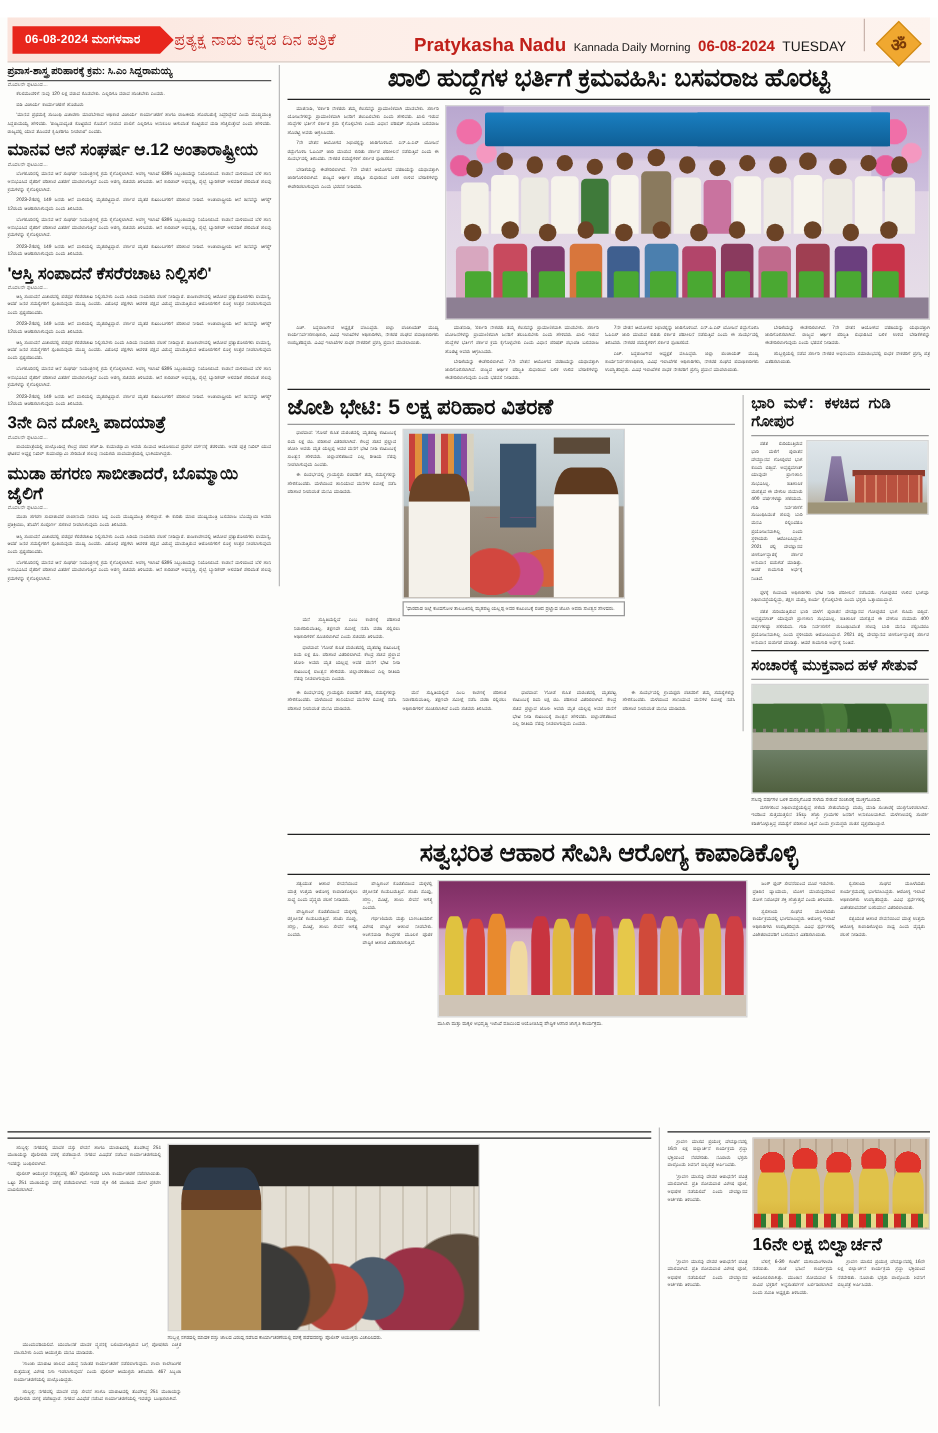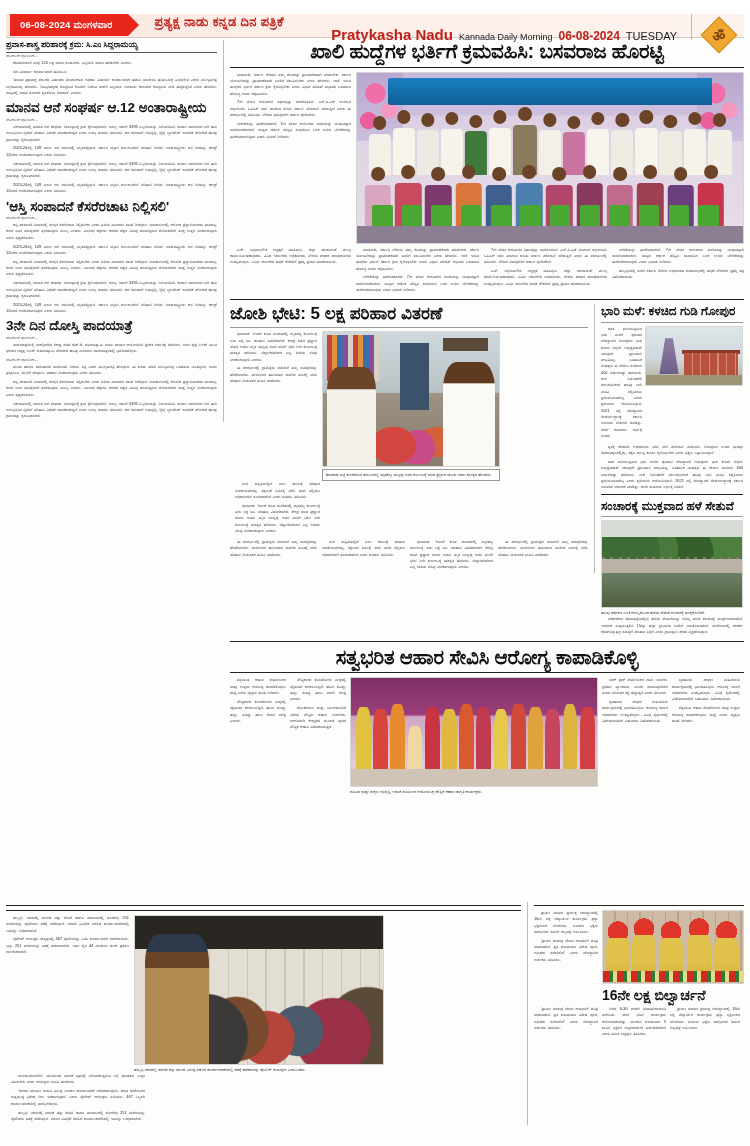--- a/index.html
+++ b/index.html
@@ -12,46 +12,46 @@
   .page {
     position: relative;
     width: 750px; height: 1146px;
     background: #fdfdfb;
     padding: 0;
   }
 
   
   .masthead {
     position: relative;
-    height: 24px;
+    height: 36px;
     margin: 14px 6px 2px 6px;
     background: linear-gradient(90deg,#fbe4dc 0%,#fdeee8 35%,#fdf3ee 100%);
-    display: flex; align-items: flex-start;
+    display: flex; align-items: center;
     border-bottom: 1px solid #d8c8c0;
   }
   .mh-dateflag {
     position: relative;
     background: #e8261c;
     color: #fff;
     font-size: 9.5px; font-weight: bold;
     letter-spacing: .2px;
     padding: 5px 16px 5px 10px;
     height: 22px; line-height: 12px;
     display: flex; align-items: center;
     margin-left: 4px;
   }
   .mh-dateflag::after {
     content: ""; position: absolute; right: -11px; top: 0;
     border-top: 11px solid transparent;
     border-bottom: 11px solid transparent;
     border-left: 11px solid #e8261c;
   }
   .mh-kn-title {
-    color: #c0201a; font-size: 13px; font-weight: bold;
-    margin-left: 26px; letter-spacing: .3px;
+    color: #c0201a; font-size: 13px; font-weight: normal;
+    margin-left: 11px; letter-spacing: .3px;
   }
   .mh-en-wrap { margin-left: auto; display: flex; align-items: baseline; gap: 6px; padding-right: 6px;}
   .mh-en-title { color: #c0201a; font-size: 15px; font-weight: bold; }
   .mh-en-sub { color: #1a1a1a; font-size: 9px; }
   .mh-en-date { color: #c0201a; font-size: 12px; font-weight: bold; }
   .mh-en-day { color: #1a1a1a; font-size: 11px; }
   .mh-sep { width:1px; height:26px; background:#c9b4ac; margin:0 8px; }
   .mh-logo {
     width: 26px; height: 26px; margin-right: 6px;
     background: #f0a830;
@@ -243,20 +243,21 @@
         <p>ಬೆಂಗಳೂರಿನಲ್ಲಿ ಮಾನವ ಆನೆ ಸಂಘರ್ಷ ನಿಯಂತ್ರಣಕ್ಕೆ ಕ್ರಮ ಕೈಗೊಳ್ಳಲಾಗಿದೆ. ಅರಣ್ಯ ಇಲಾಖೆ 6395 ಸಿಬ್ಬಂದಿಯನ್ನು ನಿಯೋಜಿಸಿದೆ. ಕಾಡಾನೆ ದಾಳಿಯಿಂದ ಬೆಳೆ ಹಾನಿ ಅನುಭವಿಸಿದ ರೈತರಿಗೆ ಪರಿಹಾರ ವಿತರಣೆ ಮಾಡಲಾಗುತ್ತಿದೆ ಎಂದು ಅರಣ್ಯ ಸಚಿವರು ತಿಳಿಸಿದರು. ಆನೆ ಕಾರಿಡಾರ್ ಅಭಿವೃದ್ಧಿ, ರೈಲ್ವೆ ಬ್ಯಾರಿಕೇಡ್ ಅಳವಡಿಕೆ ಸೇರಿದಂತೆ ಹಲವು ಕ್ರಮಗಳನ್ನು ಕೈಗೊಳ್ಳಲಾಗಿದೆ.</p>
         <p>2023-24ರಲ್ಲಿ 149 ಜನರು ಆನೆ ದಾಳಿಯಲ್ಲಿ ಮೃತಪಟ್ಟಿದ್ದಾರೆ. ಸರ್ಕಾರ ಮೃತರ ಕುಟುಂಬಗಳಿಗೆ ಪರಿಹಾರ ನೀಡಿದೆ. ಅಂತಾರಾಷ್ಟ್ರೀಯ ಆನೆ ದಿನವನ್ನು ಆಗಸ್ಟ್ 12ರಂದು ಆಚರಿಸಲಾಗುವುದು ಎಂದು ತಿಳಿಸಿದರು.</p>
       </div>
 
       <div class="hl-md kn" style="margin-top:4px;">3ನೇ ದಿನ ದೋಸ್ತಿ ಪಾದಯಾತ್ರೆ</div>
       <div class="cont-note kn">ಮೊದಲನೇ ಪುಟದಿಂದ....</div>
       <div class="body-txt kn">
         <p>ಪಾದಯಾತ್ರೆಯಲ್ಲಿ ಪಾಲ್ಗೊಂಡಿದ್ದ ಕೇಂದ್ರ ಸಚಿವ ಹೆಚ್.ಡಿ. ಕುಮಾರಸ್ವಾಮಿ ಅವರು ಸಂವಾದ ಆಯೋಜಿಸಿದ ಪ್ರದೇಶ ದರ್ಶನಕ್ಕೆ ತೆರಳಿದರು. ಅವರ ಪುತ್ರ ನಿಖಿಲ್ ಯುವ ಘಟಕದ ಅಧ್ಯಕ್ಷ ನಿಖಿಲ್ ಕುಮಾರಸ್ವಾಮಿ ಸೇರಿದಂತೆ ಹಲವು ನಾಯಕರು ಪಾದಯಾತ್ರೆಯಲ್ಲಿ ಭಾಗಿಯಾಗಿದ್ದರು.</p>
       </div>
 
+      <div class="hl-md kn" style="margin-top:4px;">ಮುಡಾ ಹಗರಣ ಸಾಬೀತಾದರೆ, ಬೊಮ್ಮಾಯಿ ಜೈಲಿಗೆ</div>
       <div class="cont-note kn">ಮೊದಲನೇ ಪುಟದಿಂದ....</div>
       <div class="body-txt kn">
         <p>ಮುಡಾ ಹಗರಣ ಸಾಬೀತಾದರೆ ರಾಜೀನಾಮೆ ನೀಡಲು ಸಿದ್ಧ ಎಂದು ಮುಖ್ಯಮಂತ್ರಿ ಹೇಳಿದ್ದಾರೆ. ಈ ಕುರಿತು ಮಾಜಿ ಮುಖ್ಯಮಂತ್ರಿ ಬಸವರಾಜ ಬೊಮ್ಮಾಯಿ ಅವರು ಪ್ರತಿಕ್ರಿಯಿಸಿ, ತನಿಖೆಗೆ ಸಂಪೂರ್ಣ ಸಹಕಾರ ನೀಡಲಾಗುವುದು ಎಂದು ತಿಳಿಸಿದರು.</p>
         <p>ಆಸ್ತಿ ಸಂಪಾದನೆ ವಿಚಾರದಲ್ಲಿ ಪರಸ್ಪರ ಕೆಸರೆರಚಾಟ ನಿಲ್ಲಿಸಬೇಕು ಎಂದು ಹಿರಿಯ ನಾಯಕರು ಸಲಹೆ ನೀಡಿದ್ದಾರೆ. ರಾಜಕಾರಣದಲ್ಲಿ ಆರೋಪ ಪ್ರತ್ಯಾರೋಪಗಳು ಸಾಮಾನ್ಯ, ಆದರೆ ಜನರ ಸಮಸ್ಯೆಗಳಿಗೆ ಸ್ಪಂದಿಸುವುದು ಮುಖ್ಯ ಎಂದರು. ವಿರೋಧ ಪಕ್ಷಗಳು ಆಡಳಿತ ಪಕ್ಷದ ವಿರುದ್ಧ ಮಾಡುತ್ತಿರುವ ಆರೋಪಗಳಿಗೆ ಸೂಕ್ತ ಉತ್ತರ ನೀಡಲಾಗುವುದು ಎಂದು ಸ್ಪಷ್ಟಪಡಿಸಿದರು.</p>
         <p>ಬೆಂಗಳೂರಿನಲ್ಲಿ ಮಾನವ ಆನೆ ಸಂಘರ್ಷ ನಿಯಂತ್ರಣಕ್ಕೆ ಕ್ರಮ ಕೈಗೊಳ್ಳಲಾಗಿದೆ. ಅರಣ್ಯ ಇಲಾಖೆ 6395 ಸಿಬ್ಬಂದಿಯನ್ನು ನಿಯೋಜಿಸಿದೆ. ಕಾಡಾನೆ ದಾಳಿಯಿಂದ ಬೆಳೆ ಹಾನಿ ಅನುಭವಿಸಿದ ರೈತರಿಗೆ ಪರಿಹಾರ ವಿತರಣೆ ಮಾಡಲಾಗುತ್ತಿದೆ ಎಂದು ಅರಣ್ಯ ಸಚಿವರು ತಿಳಿಸಿದರು. ಆನೆ ಕಾರಿಡಾರ್ ಅಭಿವೃದ್ಧಿ, ರೈಲ್ವೆ ಬ್ಯಾರಿಕೇಡ್ ಅಳವಡಿಕೆ ಸೇರಿದಂತೆ ಹಲವು ಕ್ರಮಗಳನ್ನು ಕೈಗೊಳ್ಳಲಾಗಿದೆ.</p>
       </div>
     </div>
 
     <div class="col" style="width:520px; padding-left:6px;">
 
@@ -489,21 +490,21 @@
                 <div class="body-txt kn">
                   <p>ಈ ಸಂದರ್ಭದಲ್ಲಿ ಗ್ರಾಮಸ್ಥರು ಸಚಿವರಿಗೆ ತಮ್ಮ ಸಮಸ್ಯೆಗಳನ್ನು ಹೇಳಿಕೊಂಡರು. ಮಳೆಯಿಂದ ಹಾನಿಯಾದ ಮನೆಗಳ ಸಮೀಕ್ಷೆ ನಡೆಸಿ ಪರಿಹಾರ ನೀಡುವಂತೆ ಮನವಿ ಮಾಡಿದರು.</p>
                 </div>
               </div>
           </div>
         </div>
 
         <div class="col" style="width:148px; padding-left:6px;">
 
           <div>
-            <div class="hl-sm kn" style="font-size:12px;">ಭಾರಿ ಮಳೆ: ಕಳಚಿದ ಗುಡಿ ಗೋಪುರ</div>
+            <div class="hl-sm kn" style="font-size:12px;font-family:Liberation Mono, monospace;">ಭಾರಿ ಮಳೆ: ಕಳಚಿದ ಗುಡಿ ಗೋಪುರ</div>
             <div class="rule-thin"></div>
             <div class="clearfix">
               <div class="col" style="width:44px;padding-right:3px;">
                 <div class="body-txt kn">
                     <p>ಸತತ ಸುರಿಯುತ್ತಿರುವ ಭಾರಿ ಮಳೆಗೆ ಪುರಾತನ ದೇವಸ್ಥಾನದ ಗೋಪುರದ ಭಾಗ ಕುಸಿದು ಬಿದ್ದಿದೆ. ಅದೃಷ್ಟವಶಾತ್ ಯಾವುದೇ ಪ್ರಾಣಹಾನಿ ಸಂಭವಿಸಿಲ್ಲ. ಐತಿಹಾಸಿಕ ಮಹತ್ವದ ಈ ದೇಗುಲ ಸುಮಾರು 400 ವರ್ಷಗಳಷ್ಟು ಹಳೆಯದು. ಗುಡಿ ನಿರ್ವಹಣೆಗೆ ಸಂಬಂಧಿಸಿದಂತೆ ಹಲವು ಬಾರಿ ಮನವಿ ಸಲ್ಲಿಸಿದರೂ ಪ್ರಯೋಜನವಾಗಿಲ್ಲ ಎಂದು ಸ್ಥಳೀಯರು ಆರೋಪಿಸಿದ್ದಾರೆ. 2021 ರಲ್ಲಿ ದೇವಸ್ಥಾನದ ಜೀರ್ಣೋದ್ಧಾರಕ್ಕೆ ಸರ್ಕಾರ ಅನುದಾನ ಬಿಡುಗಡೆ ಮಾಡಿತ್ತು. ಆದರೆ ಕಾಮಗಾರಿ ಅರ್ಧಕ್ಕೆ ನಿಂತಿದೆ.</p>
                   </div>
               </div>
               <div class="col" style="width:98px;">
                 <div class="photo ph-temple" style="width:100%;height:60px;">
                   <div class="tower"></div>

